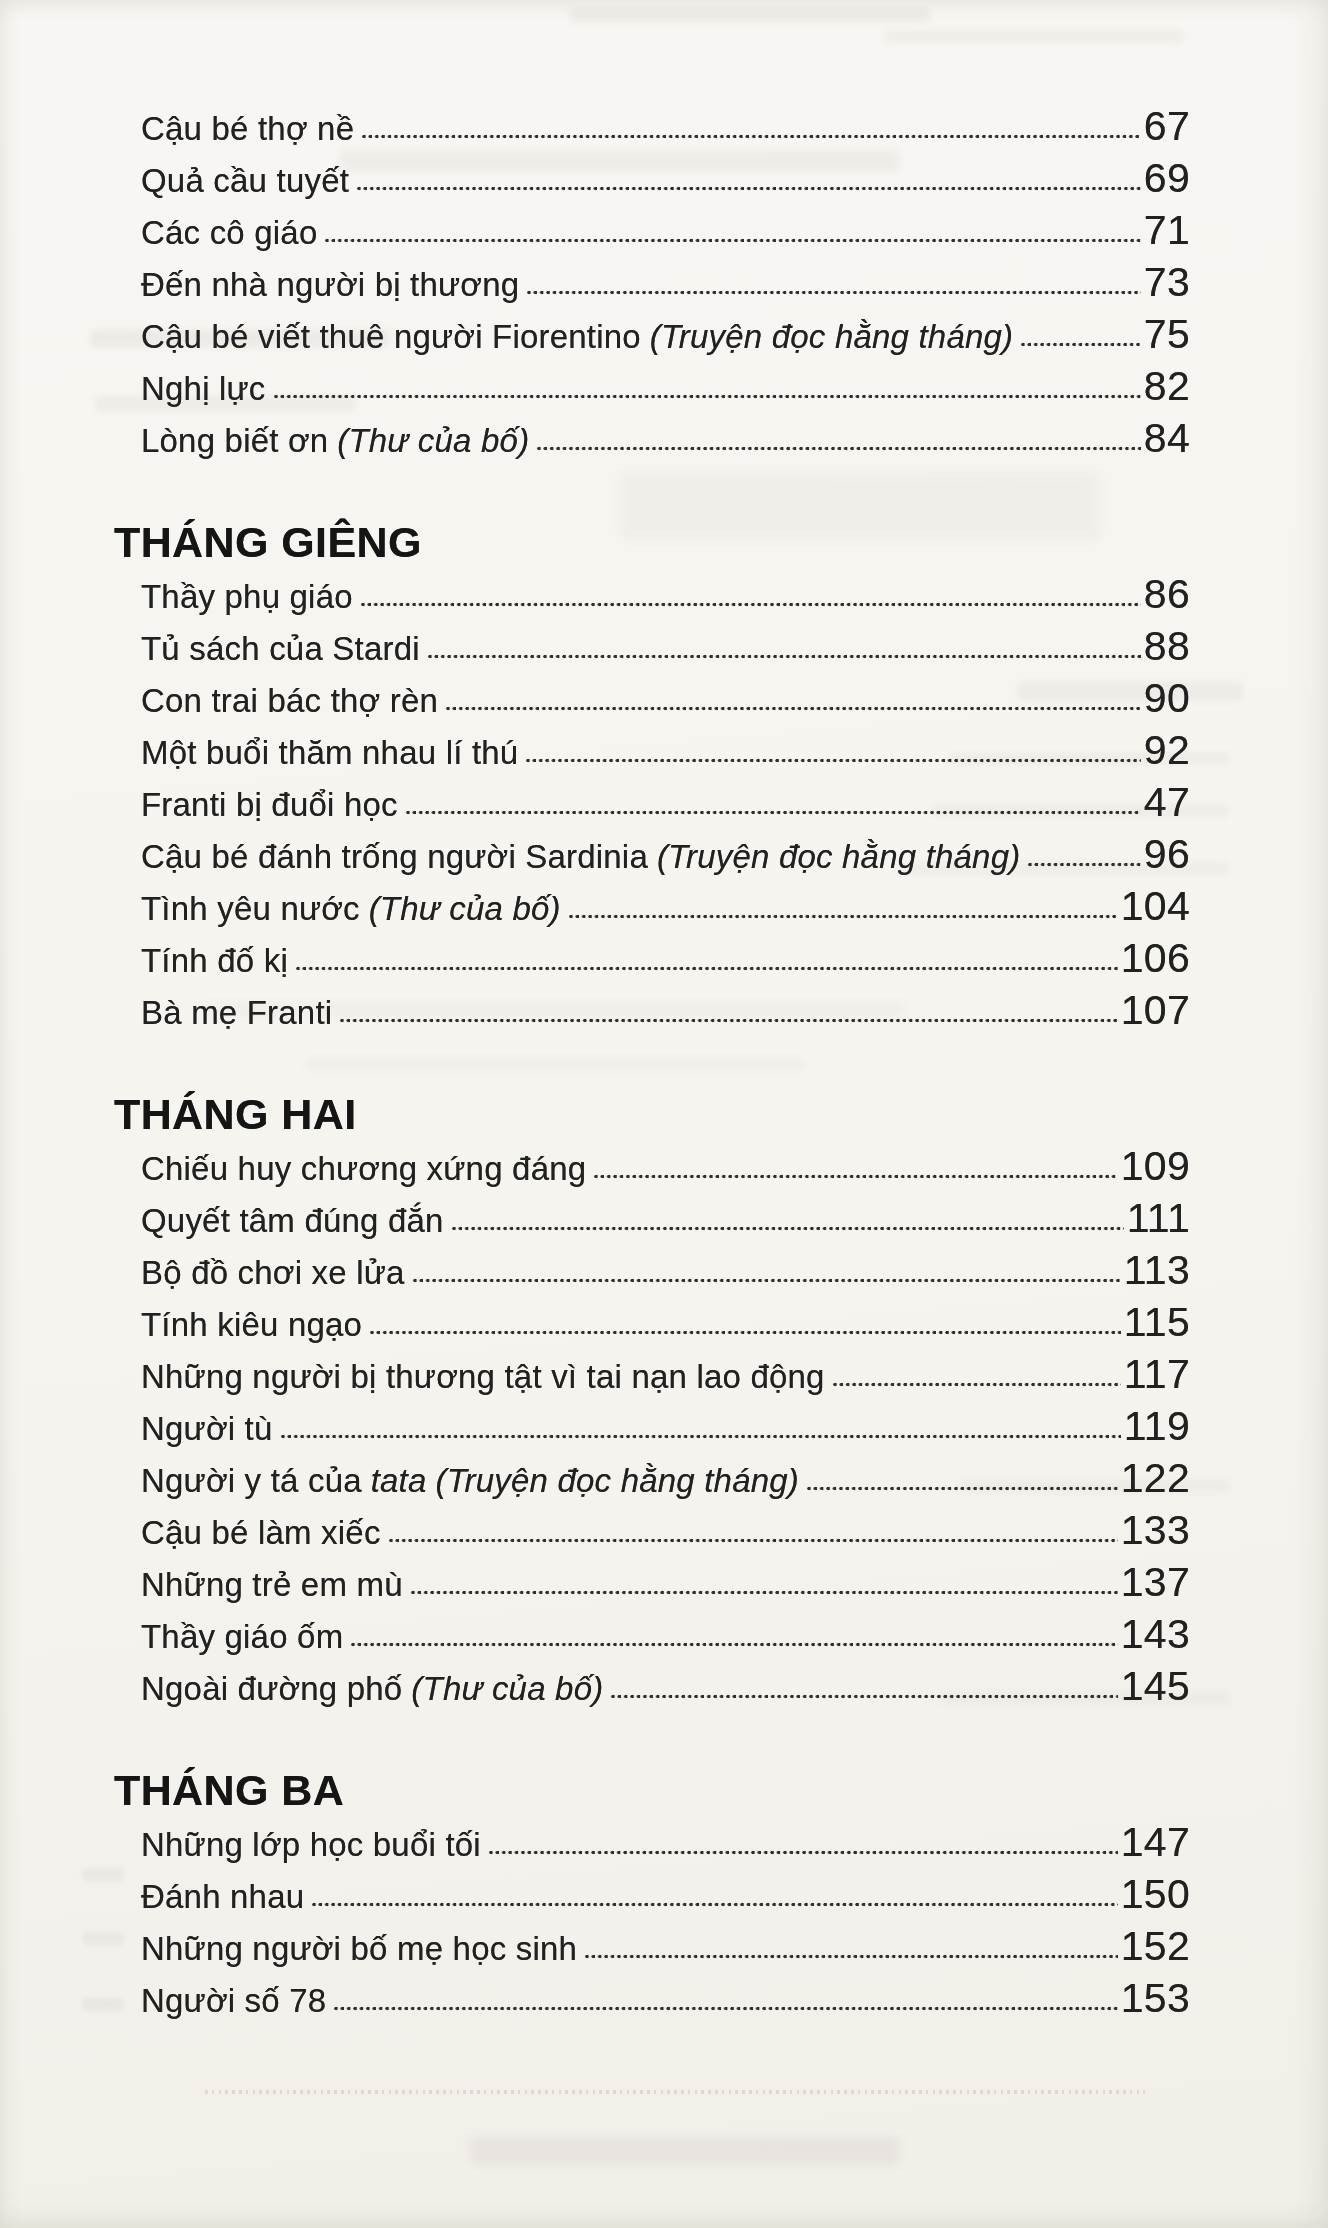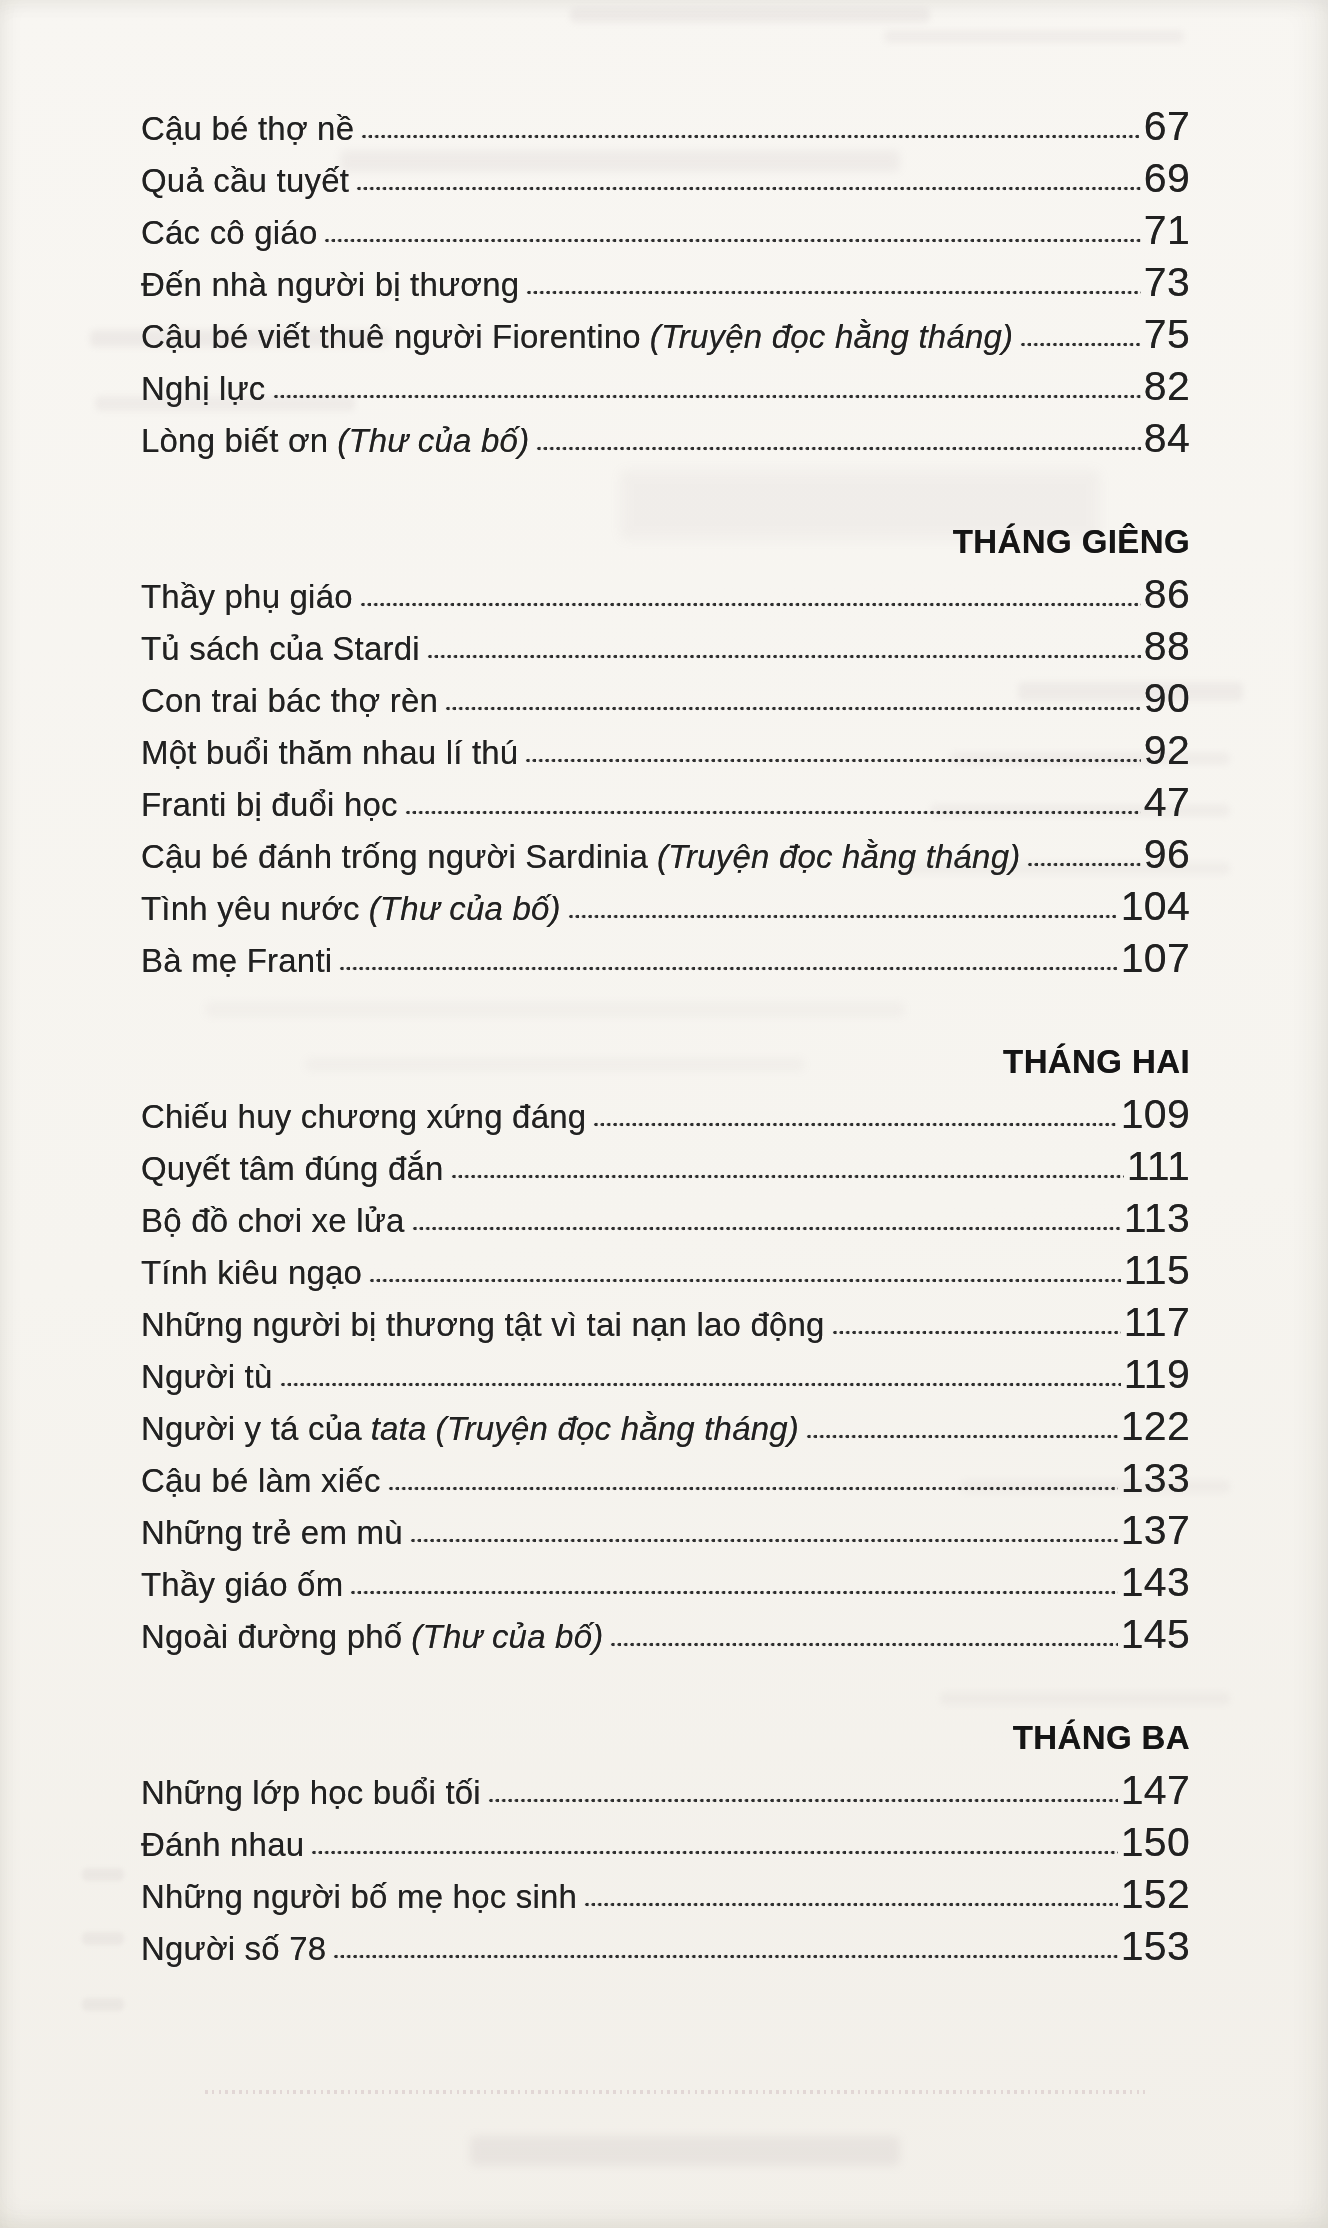--- a/index.html
+++ b/index.html
@@ -29,22 +29,22 @@
   .t{letter-spacing:0.2px;}
   .it{font-style:italic;margin-left:0.27em;letter-spacing:0.2px;}
   .leader{
     flex:1 1 auto;height:7px;margin:0 3px 0 7px;min-width:24px;
     background-image:radial-gradient(circle at 3px 3.5px,#2e2e2e 1.55px,rgba(46,46,46,0) 2.05px);
     background-size:6.4px 7px;background-repeat:repeat-x;background-position:left bottom;
   }
   .pg{font-size:41px;letter-spacing:0.3px;}
   .heading{
     height:52px;line-height:52px;margin-top:52px;margin-left:-27px;
-    font-weight:bold;font-size:33px;letter-spacing:0.4px;
-    text-shadow:0 0 0.4px rgba(17,17,17,0.7);color:#151515;text-align:right;
+    font-weight:bold;font-size:43px;letter-spacing:0.4px;
+    text-shadow:0 0 0.4px rgba(17,17,17,0.7);color:#151515;
   }
   
   .g{position:absolute;background:#a5969b;border-radius:5px;pointer-events:none;z-index:1;}
   .g1 {left:570px;top:8px;   width:360px;height:15px;opacity:.11;filter:blur(3px);}
   .g2 {left:884px;top:30px;  width:300px;height:13px;opacity:.09;filter:blur(3px);}
   .g3 {left:340px;top:150px; width:560px;height:22px;opacity:.10;filter:blur(4px);}
   .g4 {left:90px; top:330px; width:300px;height:17px;opacity:.12;filter:blur(3px);}
   .g5 {left:95px; top:396px; width:260px;height:15px;opacity:.10;filter:blur(3px);}
   .g6 {left:620px;top:470px; width:480px;height:70px;opacity:.07;filter:blur(6px);}
   .g7 {left:1018px;top:682px;width:225px;height:19px;opacity:.10;filter:blur(3px);}
@@ -160,20 +160,25 @@
         <span class="leader"></span>
         <span class="pg">96</span>
       </div>
       <div class="row">
         <span class="t">Tình yêu nước</span>
         <span class="it">(Thư của bố)</span>
         <span class="leader"></span>
         <span class="pg">104</span>
       </div>
       <div class="row">
+        <span class="t">Tính đố kị</span>
+        <span class="leader"></span>
+        <span class="pg">106</span>
+      </div>
+      <div class="row">
         <span class="t">Bà mẹ Franti</span>
         <span class="leader"></span>
         <span class="pg">107</span>
       </div>
       <div class="heading">THÁNG HAI</div>
       <div class="row">
         <span class="t">Chiếu huy chương xứng đáng</span>
         <span class="leader"></span>
         <span class="pg">109</span>
       </div>

